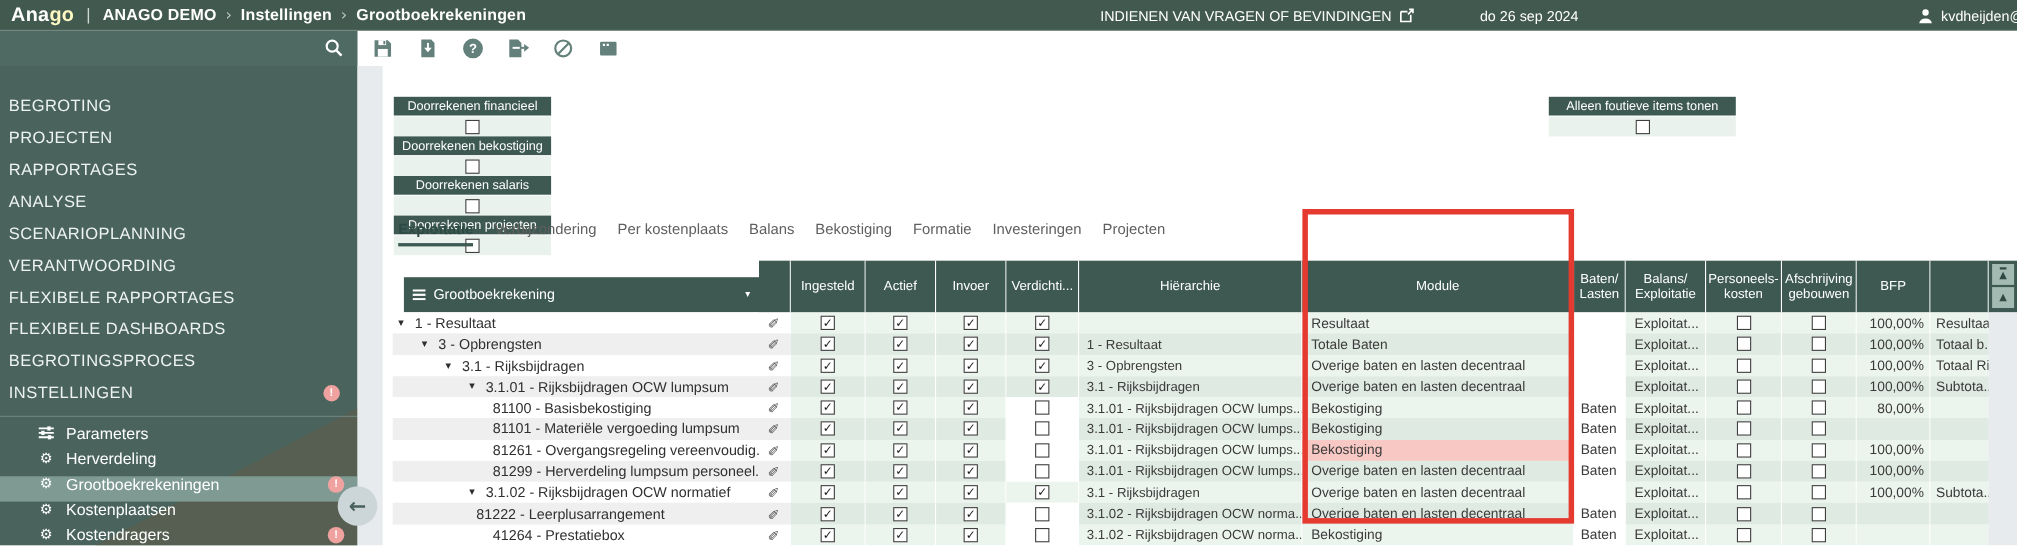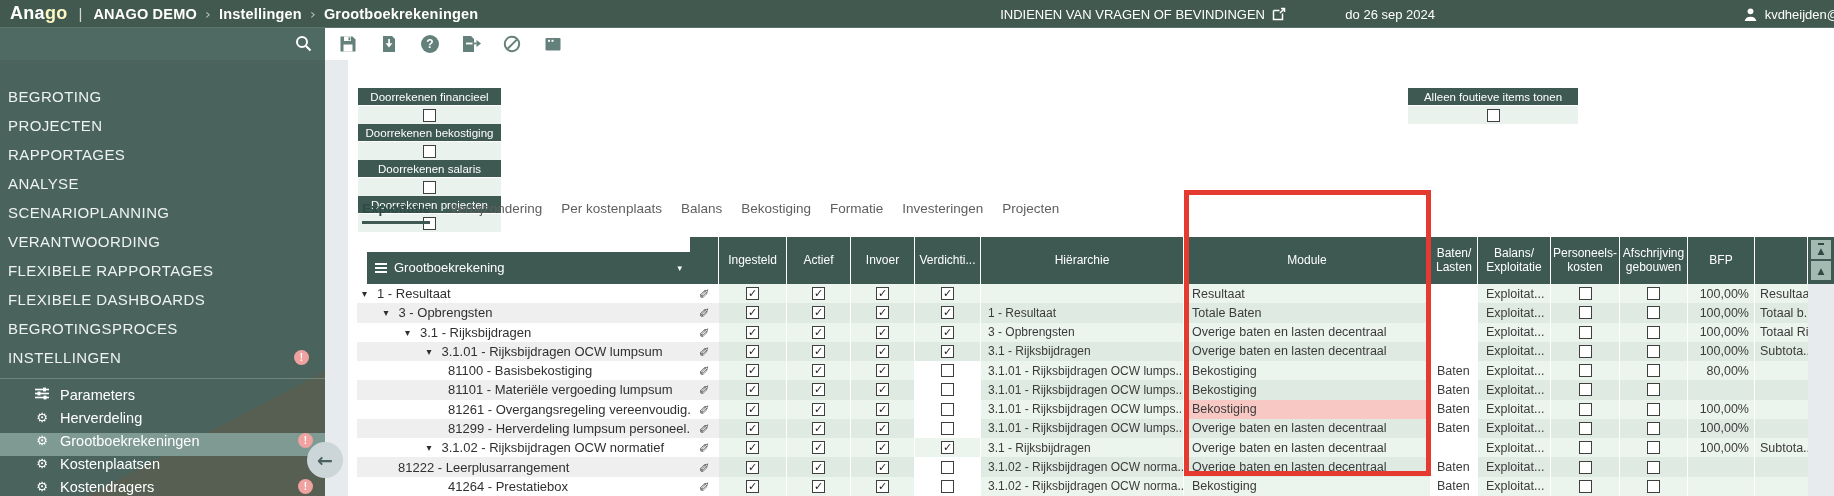--- a/index.html
+++ b/index.html
@@ -654,21 +654,21 @@
           <div class="td v center bg-g">
             <span class="cb"></span>
           </div>
           <div class="td v center bg-g">
             <span class="cb"></span>
           </div>
           <div class="td v pct bg-g">100,00%</div>
           <div class="td naam bg-g">Subtota...</div>
         </div>
         <div class="tr">
-          <div class="td tree-cell bg-gray" style="padding-left: 41px;">
+          <div class="td tree-cell bg-gray" style="padding-left: 76px;">
             <span>81222 - Leerplusarrangement</span>
           </div>
           <div class="td center bg-gray">
             <span class="pencil glyph">✎</span>
           </div>
           <div class="td v center bg-gd">
             <span class="cb on"></span>
           </div>
           <div class="td v center bg-gd">
             <span class="cb on"></span>

